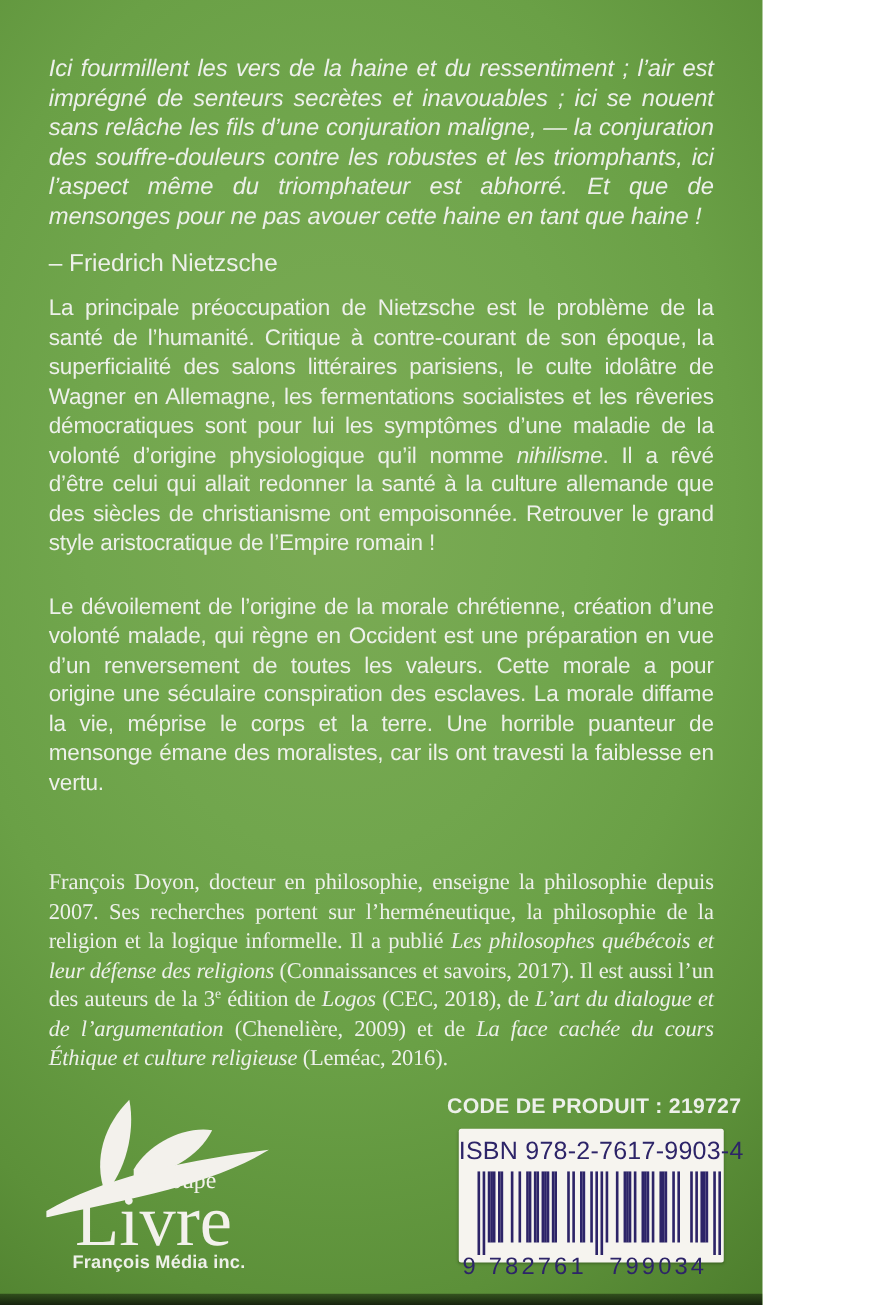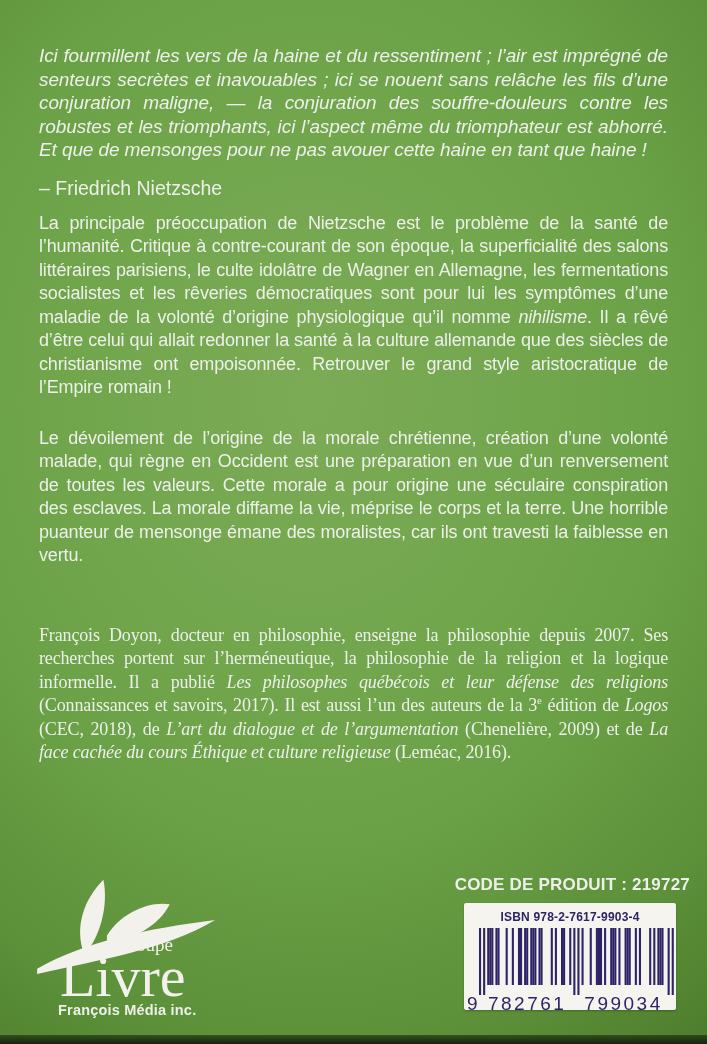--- a/index.html
+++ b/index.html
@@ -9,21 +9,21 @@
     --box-bg:#f6f4ef;
   }
   *{margin:0;padding:0;box-sizing:border-box;}
   html,body{width:707px;height:1044px;}
   body{
     font-family:"Liberation Sans", sans-serif;
     overflow:hidden;
   }
   .page{
     position:relative;
-    width:707px;height:1044px;
+    width:610px;height:1044px;
     background:
       radial-gradient(95% 78% at 44% 38%,
         #7cab55 0%, #71a64d 35%, var(--bg-mid,#6aa046) 55%,
         #5c9039 80%, #4c7c2c 100%);
     color:var(--text,#edf0ea);
     overflow:hidden;
   }
   .page::before{
     content:"";
     position:absolute;inset:0;
@@ -96,21 +96,21 @@
     margin-left:auto;margin-right:14px;
     width:212px;height:107px;
     background:var(--box-bg,#f6f4ef);
     border-radius:2px;
     box-shadow:0 1px 2px rgba(20,40,10,.35);
     text-align:center;
     padding-top:7px;
   }
   .isbn-text{
     color:var(--barcode-ink,#2d2468);
-    font-size:12px;font-weight:bold;
+    font-size:20px;font-weight:normal;
     letter-spacing:.2px;
     margin-bottom:4px;
     white-space:nowrap;
   }
   .barcode-svg{display:block;margin:0 auto;}
   .bcdigits{
     font-family:"Liberation Sans", sans-serif;
     font-size:19px;
     letter-spacing:2.5px;
     fill:var(--barcode-ink,#2d2468);

